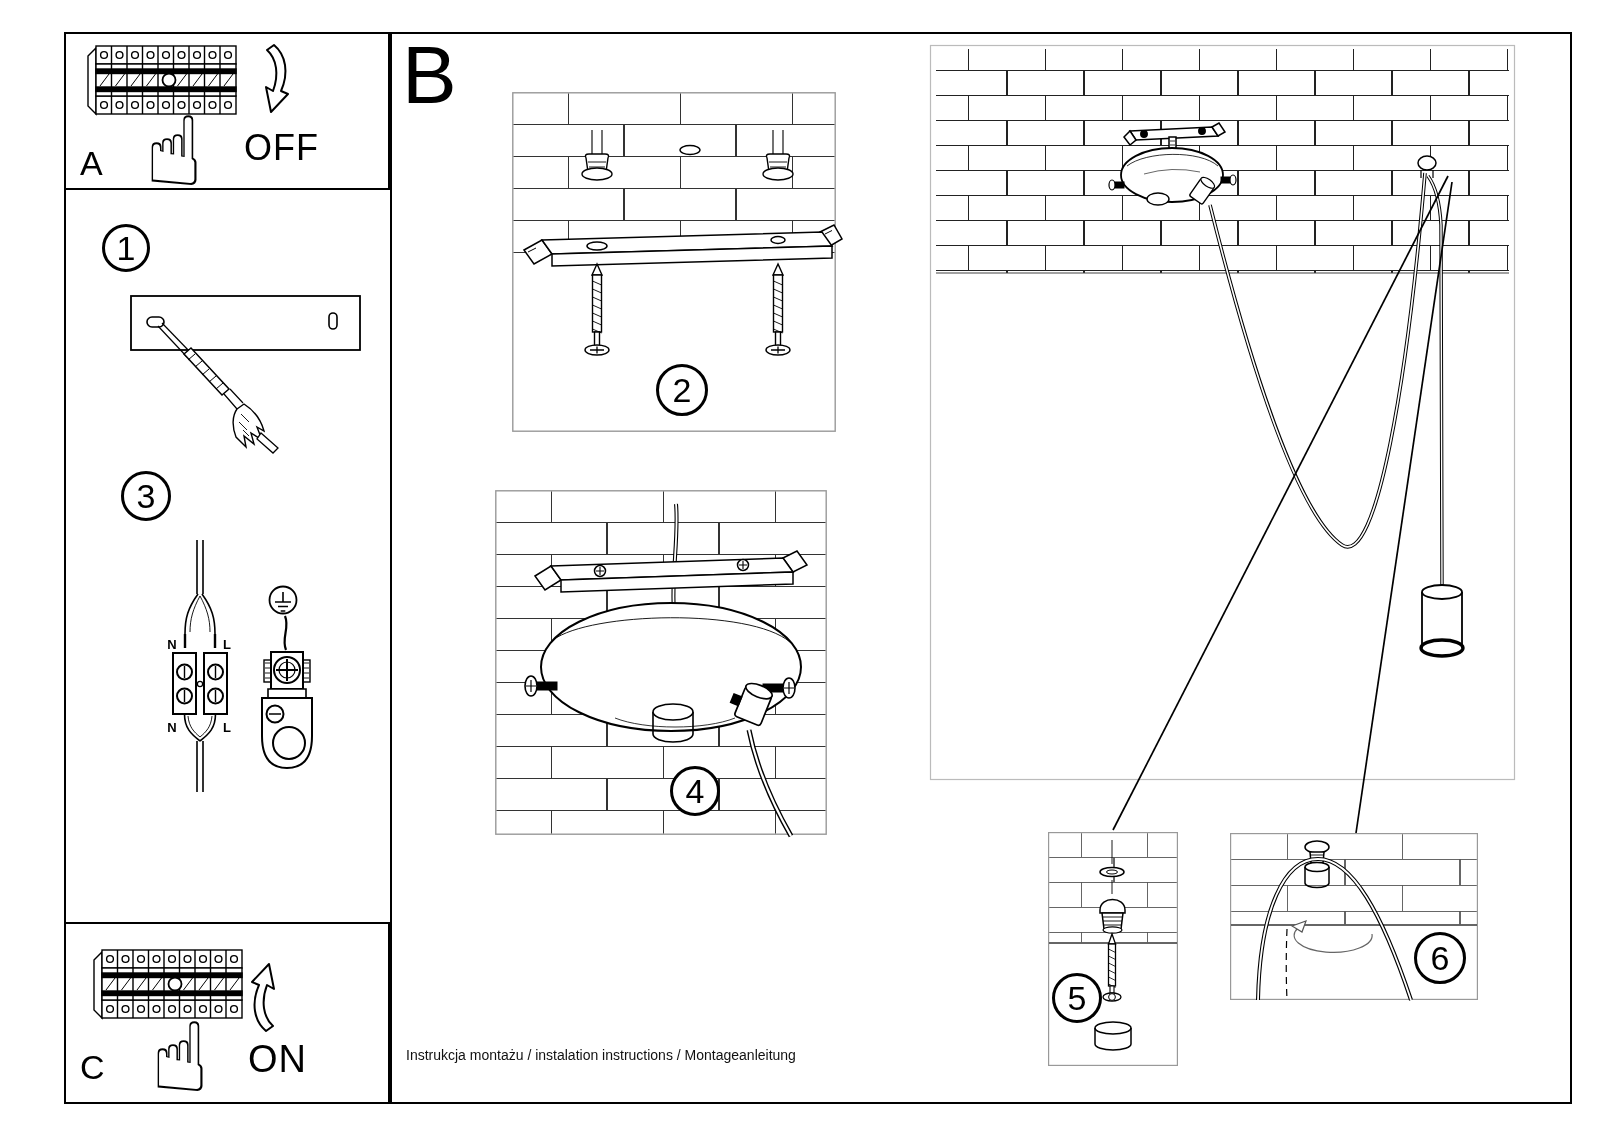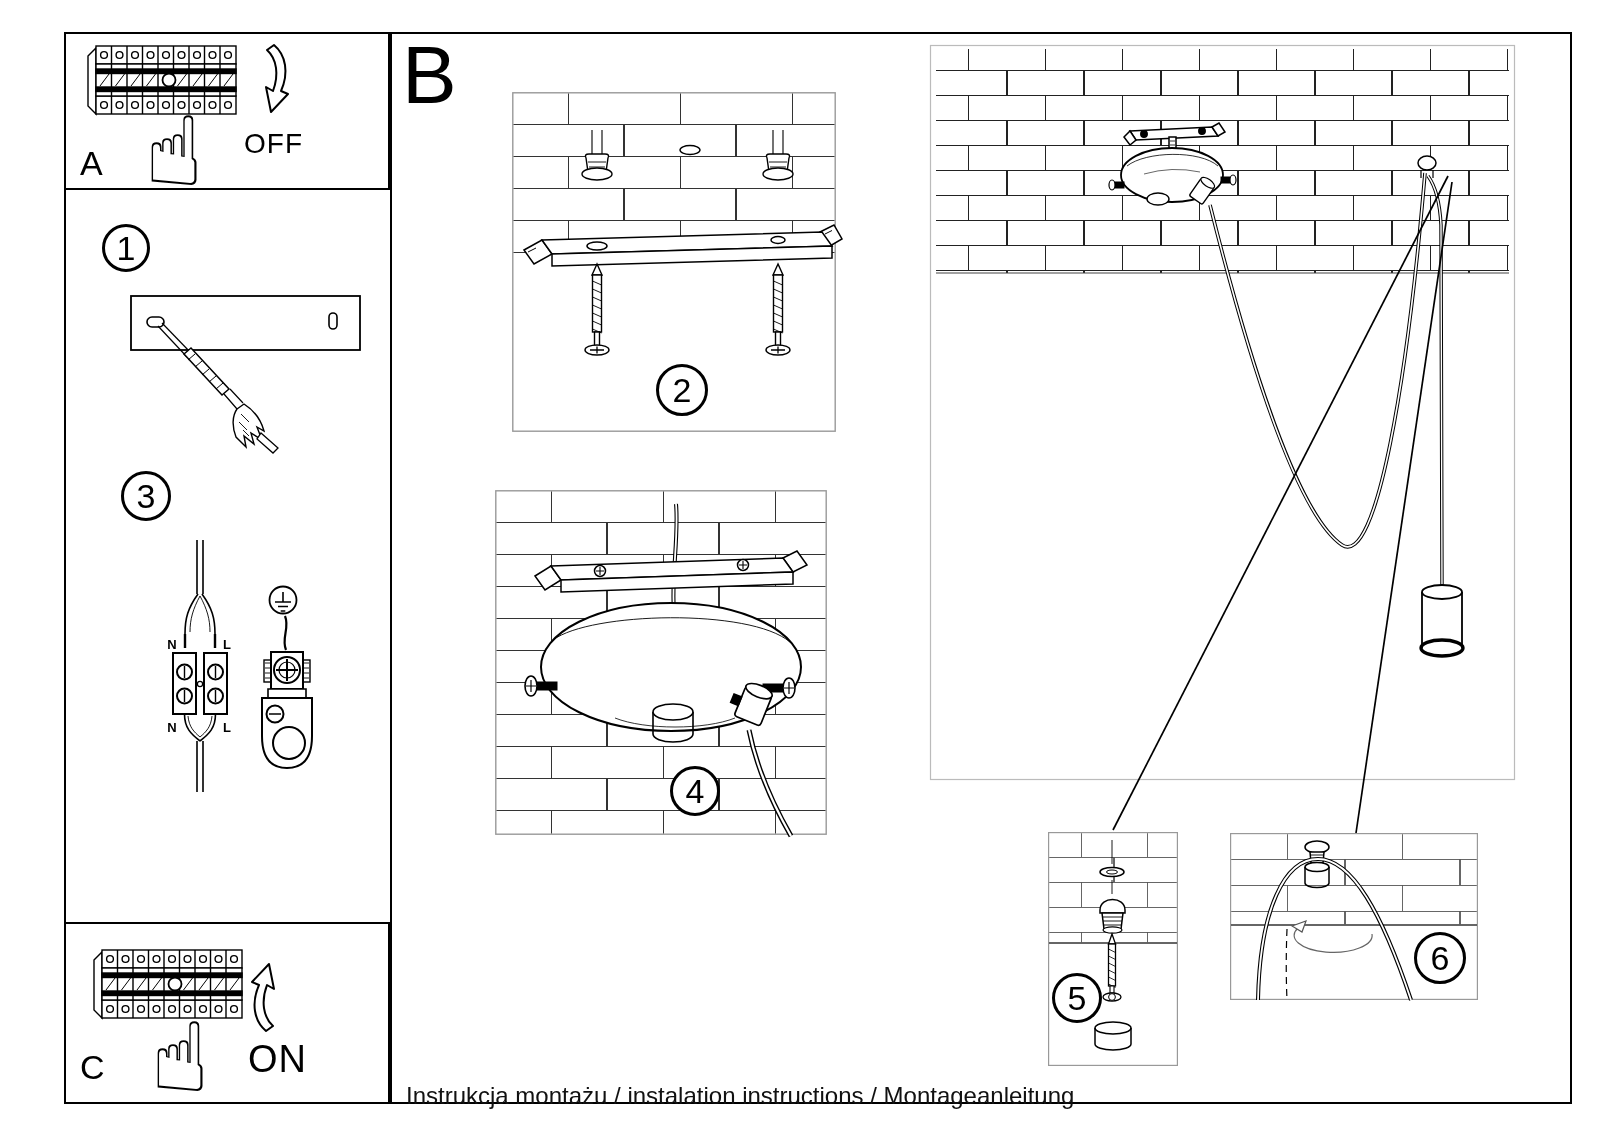--- a/index.html
+++ b/index.html
@@ -5,21 +5,21 @@
   html,body{margin:0;padding:0;background:#fff;}
   #page{position:relative;width:1600px;height:1131px;background:#fff;overflow:hidden;
         font-family:"Liberation Sans","DejaVu Sans",sans-serif;color:#000;}
   .abs{position:absolute;}
   .frame{border:2px solid #000;box-sizing:border-box;}
   .badge{position:absolute;border:3px solid #000;border-radius:50%;
          display:flex;align-items:center;justify-content:center;
          font-size:34px;font-weight:400;background:#fff;box-sizing:border-box;}
   .biglabel{position:absolute;font-weight:400;line-height:1;}
   .state{position:absolute;font-weight:400;line-height:1;letter-spacing:1px;}
-  .footer{position:absolute;left:406px;top:1082px;font-size:24px;line-height:27px;color:#111;}
+  .footer{position:absolute;left:406px;top:1042px;font-size:14px;line-height:27px;color:#111;}
   svg{display:block;overflow:visible;}
   text.nl{font-size:13px;font-weight:bold;font-family:"Liberation Sans",sans-serif;}
 </style>
 </head>
 <body>
 
 <div id="page">
 
   <div class="abs frame" style="left:64px;top:32px;width:1508px;height:1072px;"></div>
   <div class="abs" style="left:390px;top:32px;width:0;height:1072px;border-left:2px solid #000;"></div>
@@ -62,21 +62,21 @@
       </g>
       <circle cx="81" cy="36" r="6.5" stroke-width="1.8"></circle>
     </g>
     <text x="86" y="141" text-anchor="middle" style="font-family:'DejaVu Sans',sans-serif;font-size:96px;fill:#000;">☝</text>
   </svg>
 
   <svg class="abs" style="left:250px;top:42px;" width="44" height="84" viewBox="0 0 44 84">
     <path d="M24,3 C36,13 39,31 31,49 L38,52 L21,70 L16,45 L23,49 C29,33 27,17 17,8 Z" fill="#fff" stroke="#000" stroke-width="2" stroke-linejoin="round"></path>
   </svg>
 
-  <div class="state" style="left:244px;top:130px;font-size:28px;">OFF</div>
+  <div class="state" style="left:244px;top:130px;font-size:36px;">OFF</div>
   <div class="biglabel" style="left:80px;top:146px;font-size:34px;">A</div>
 
   <div class="badge" style="left:102px;top:224px;width:48px;height:48px;">
     <span>1</span>
   </div>
 
   <svg class="abs" style="left:125px;top:290px;" width="250" height="175" viewBox="0 0 250 175">
     <rect x="6" y="6" width="229" height="54" fill="#fff" stroke="#000" stroke-width="1.8"></rect>
     <rect x="22" y="27" width="17" height="10" rx="5" fill="#fff" stroke="#000" stroke-width="1.6"></rect>
     <rect x="204" y="23" width="8" height="16" rx="4" fill="#fff" stroke="#000" stroke-width="1.6"></rect>

